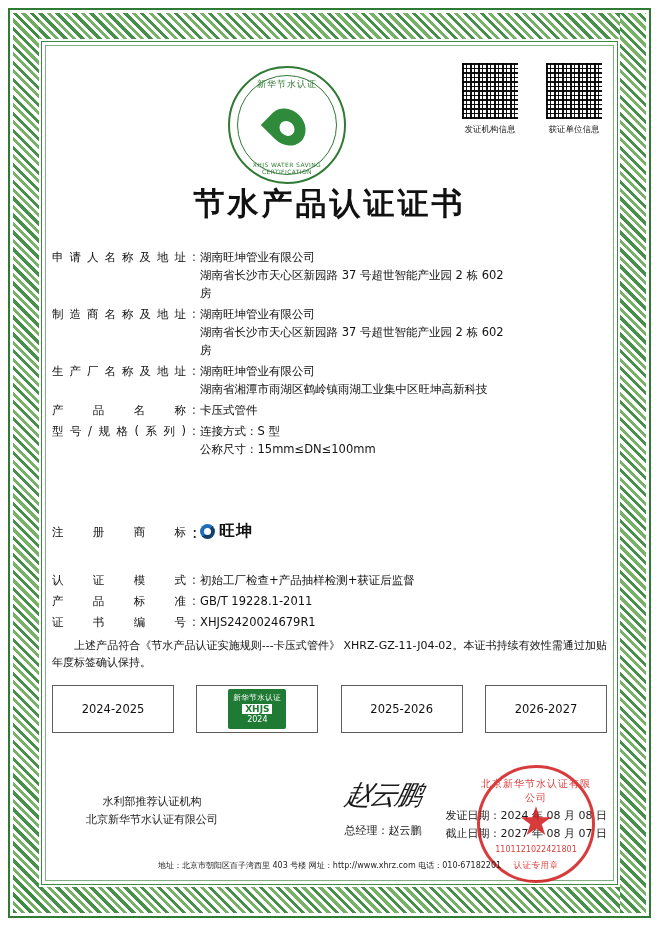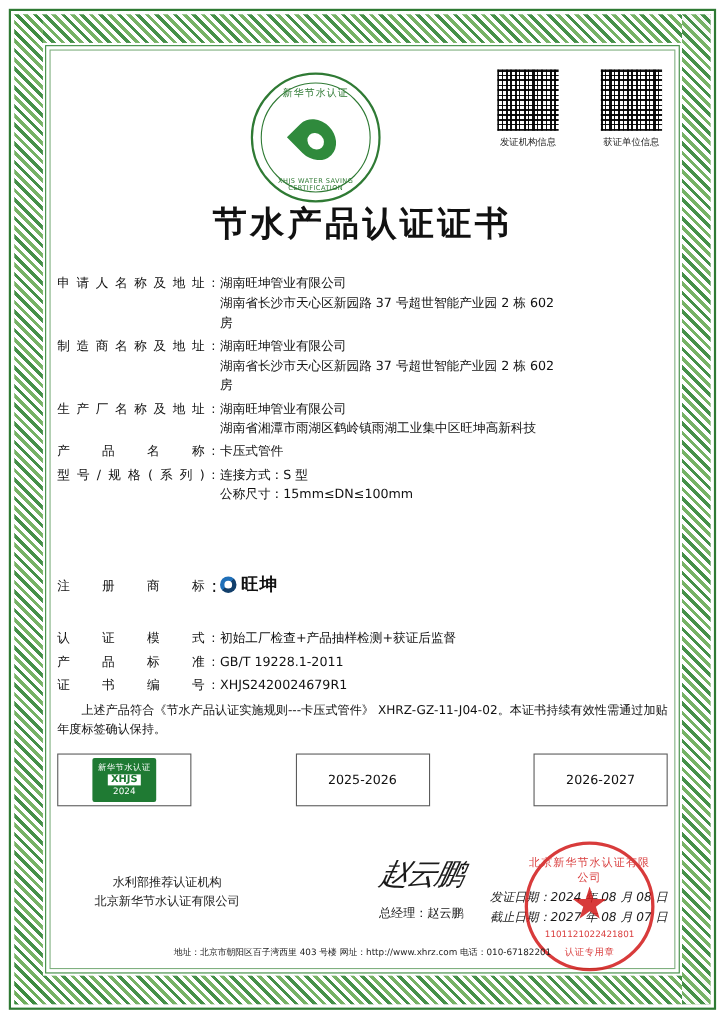--- a/index.html
+++ b/index.html
@@ -66,21 +66,21 @@
   }
   .seal .toptext{
     position:absolute;left:0;right:0;top:12px;text-align:center;
     font-size:9px;color:#2f7a34;letter-spacing:1px;
   }
   .seal .bottomtext{
     position:absolute;left:0;right:0;bottom:9px;text-align:center;
     font-size:6px;color:#2f7a34;letter-spacing:.4px;
   }
   .qr-wrap{
-    position:absolute;right:4px;top:10px;display:flex;gap:36px;
+    position:absolute;right:4px;top:10px;display:flex;gap:26px;
   }
   .qr-item{width:58px;text-align:center;}
   .qr-code{
     width:56px;height:56px;
     background-color:#ffffff;
     background-image:
       repeating-linear-gradient(90deg,#111 0 2px,#fff 2px 4px,#111 4px 5px,#fff 5px 8px),
       repeating-linear-gradient(0deg,#111 0 2px,#fff 2px 5px,#111 5px 6px,#fff 6px 9px);
     background-blend-mode:multiply;
     border:1px solid #fff;
@@ -159,21 +159,21 @@
   .signature{
     position:absolute;left:266px;top:8px;width:130px;text-align:center;
   }
   .sig-script{
     font-family:"DejaVu Serif","Liberation Serif",serif;
     font-style:italic;font-size:27px;color:#1b1b1b;
     transform:skewX(-12deg);letter-spacing:-2px;
   }
   .sig-label{font-size:11px;margin-top:10px;}
   .dates{
-    position:absolute;right:0;top:38px;text-align:left;font-size:11px;line-height:18px;font-style:italic;
+    position:absolute;right:0;top:38px;text-align:left;font-size:11px;line-height:18px;
   }
   .red-seal{
     position:absolute;right:12px;top:-4px;width:112px;height:112px;
     border:3px solid #d21a1a;border-radius:50%;
     color:#d21a1a;opacity:.85;
   }
   .red-seal .rtop{
     position:absolute;left:0;right:0;top:9px;text-align:center;font-size:10px;letter-spacing:1px;
   }
   .red-seal .rbot{
@@ -311,20 +311,23 @@
       <div class="row">
         <div class="lbl">证书编号</div>
         <div class="colon">:</div>
         <div class="val">XHJS2420024679R1</div>
       </div>
 
       <div class="note">上述产品符合《节水产品认证实施规则---卡压式管件》 XHRZ-GZ-11-J04-02。本证书持续有效性需通过加贴年度标签确认保持。</div>
     </div>
 
     <div class="years">
+      <div class="year-box">
+        <span>2024-2025</span>
+      </div>
       <div class="year-box stamped">
         <div class="stamp">
           <div class="s1">新华节水认证</div>
           <div class="s2">XHJS</div>
           <div class="s3">2024</div>
         </div>
       </div>
       <div class="year-box">
         <span>2025-2026</span>
       </div>

